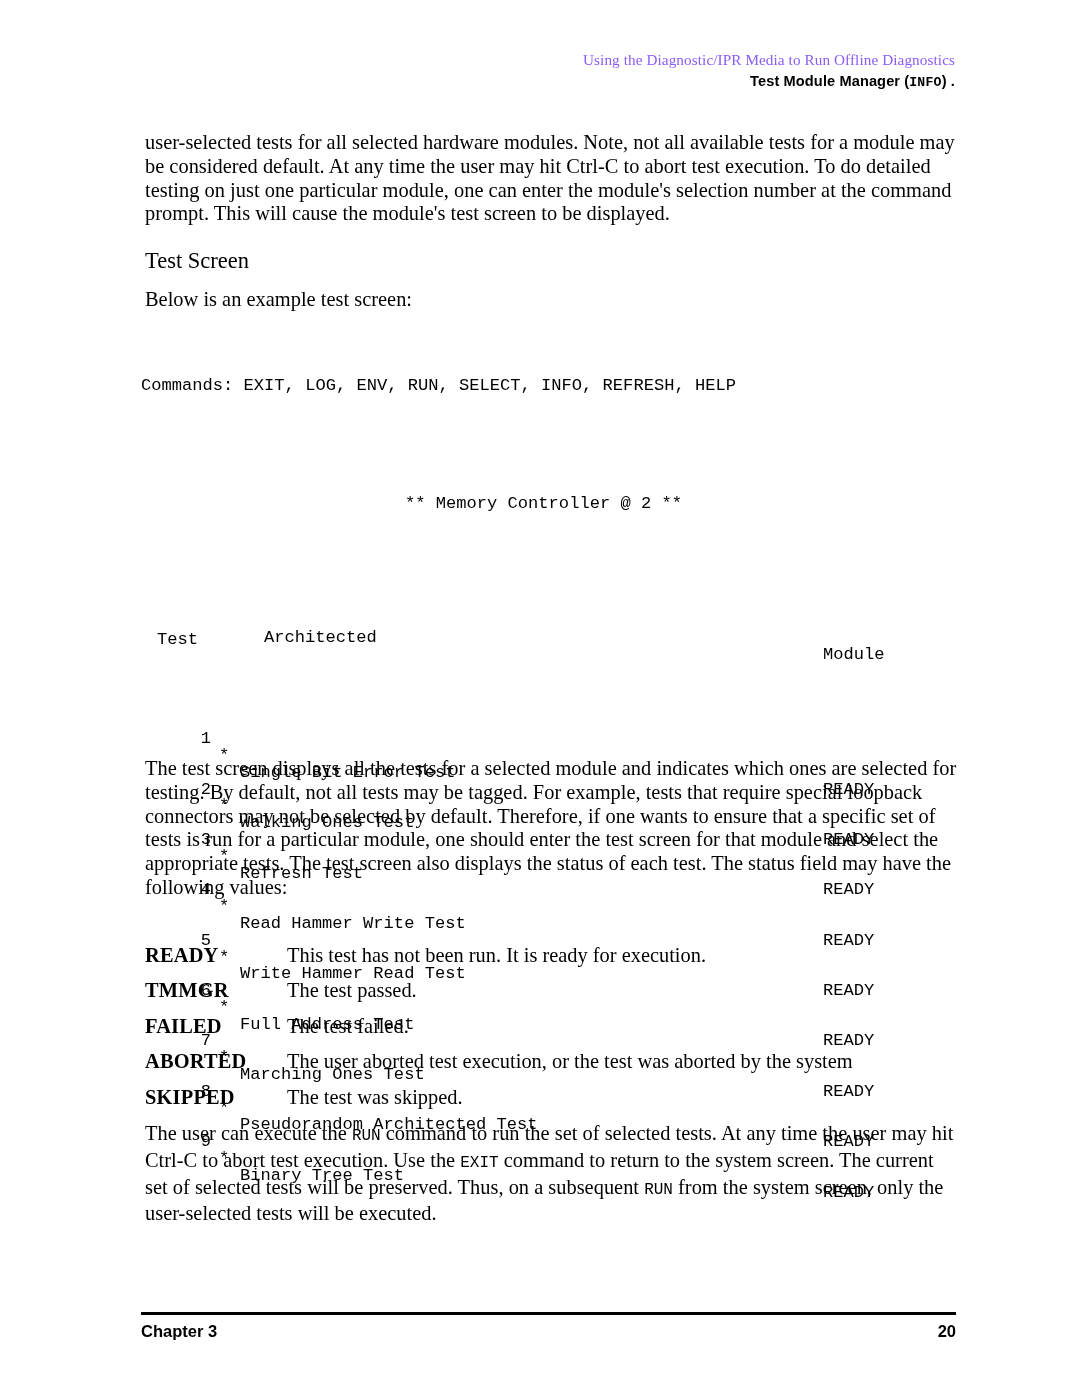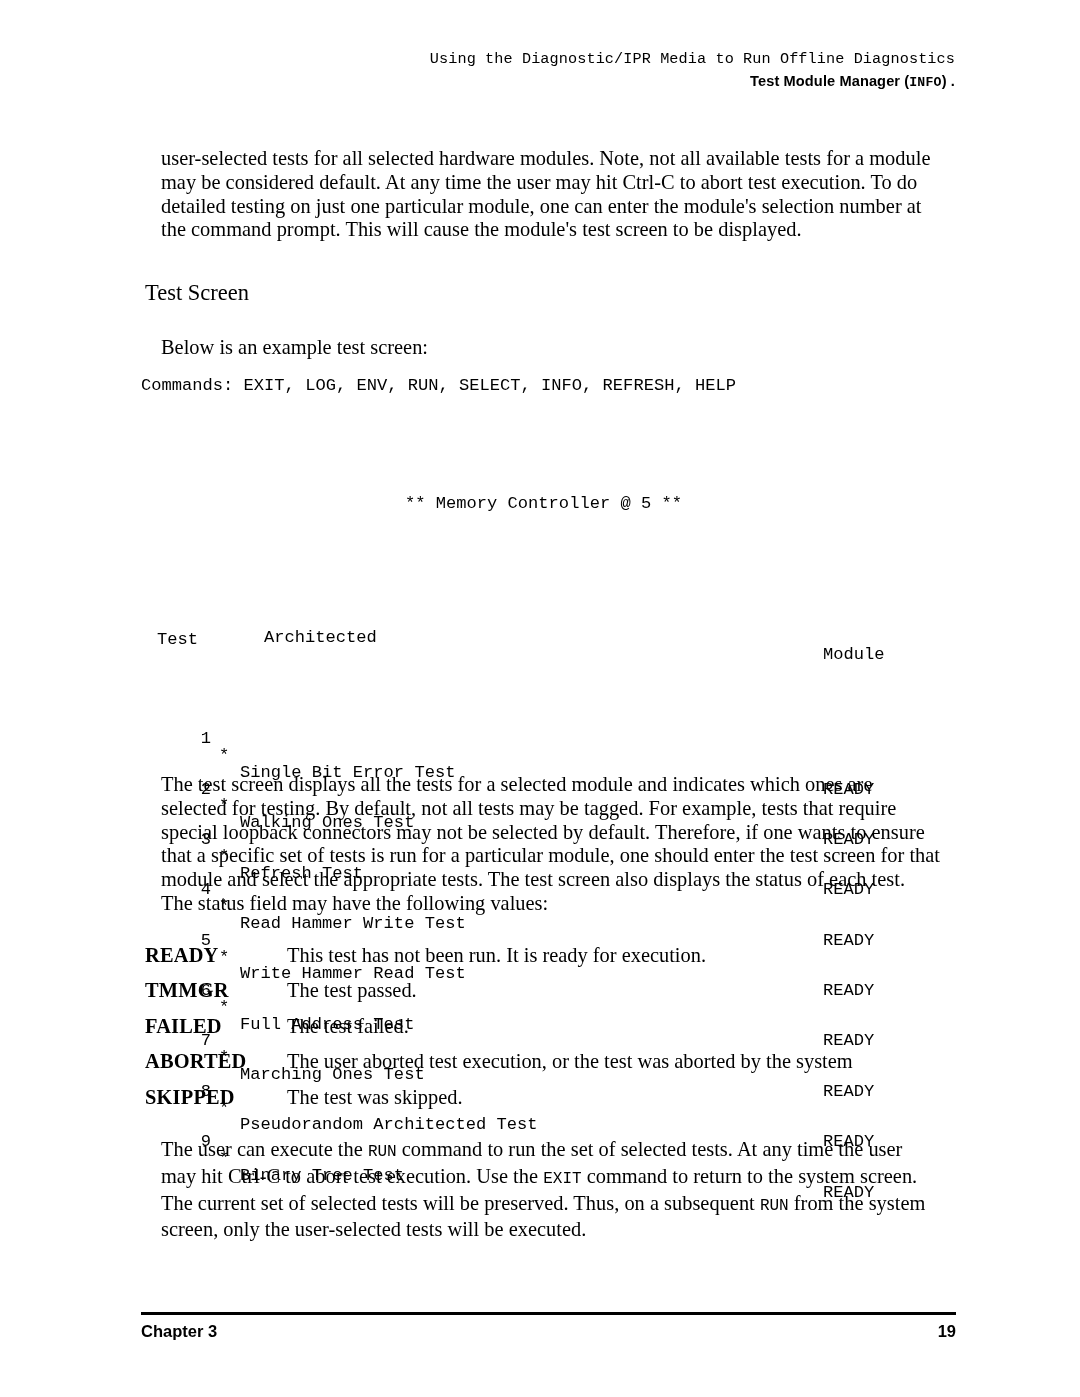--- a/index.html
+++ b/index.html
@@ -26,25 +26,25 @@
 
   
   .runhead {
     position: absolute;
     left: 141px;
     top: 50px;
     width: 814px;
     text-align: right;
   }
   .runhead-line1 {
-    font-family: Liberation Mono, monospace;
+    font-family: Liberation Serif, serif;
     font-size: 15.2px;
     line-height: 19px;
     letter-spacing: 0.1px;
-    color: #000000;
+    color: #8b5cf6;
   }
   .runhead-line2 {
     font-family: "Liberation Sans", "DejaVu Sans", sans-serif;
     font-size: 14.6px;
     font-weight: bold;
     line-height: 20px;
     margin-top: 2px;
     letter-spacing: 0.1px;
   }
   .runhead-line2 .mono-sc {
@@ -56,21 +56,21 @@
 
   
   .content {
     position: absolute;
     left: 145px;
     top: 131px;
     width: 812px;
   }
 
   p.body {
-    margin: 16px;
+    margin: 0;
     font-size: 20.4px;
     line-height: 23.8px;
     text-align: left;
     letter-spacing: 0.01px;
   }
 
   h2.heading {
     font-family: "Liberation Serif", "DejaVu Serif", serif;
     font-weight: normal;
     font-size: 22.5px;
@@ -189,21 +189,21 @@
     <p class="body">user-selected tests for all selected hardware modules. Note, not all available tests for a module may be considered default. At any time the user may hit Ctrl-C to abort test execution. To do detailed testing on just one particular module, one can enter the module's selection number at the command prompt. This will cause the module's test screen to be displayed.</p>
     <div class="spacer-1"></div>
     <h2 class="heading">Test Screen</h2>
     <div class="spacer-2"></div>
     <p class="body">Below is an example test screen:</p>
   </div>
 
   <div class="screen">
     <span class="row">Commands: EXIT, LOG, ENV, RUN, SELECT, INFO, REFRESH, HELP</span>
     <span class="gap-lg"></span>
-    <span class="scr-center">** Memory Controller @ 5 **</span>
+    <span class="scr-center">** Memory Controller @ 2 **</span>
     <span class="gap-sm"></span>
     <span class="scr-head">
       <span class="h-test">Test</span>
       <span class="h-desc">Architected</span>
       <span class="h-status">Module</span>
     </span>
     <span class="gap-sm"></span>
 
     <span class="scr-line">
       <span class="col-test">1</span>
@@ -298,16 +298,16 @@
     </div>
   </div>
 
   <div class="closing">
     <p class="body"><span>The user can execute the </span><code>RUN</code><span> command to run the set of selected tests. At any time the user may hit Ctrl-C to abort test execution. Use the </span><code>EXIT</code><span> command to return to the system screen. The current set of selected tests will be preserved. Thus, on a subsequent </span><code>RUN</code><span> from the system screen, only the user-selected tests will be executed.</span></p>
   </div>
 
   <div class="footrule"></div>
   <div class="footer">
     <span class="chap">Chapter 3</span>
-    <span class="pnum">19</span>
+    <span class="pnum">20</span>
   </div>
 
 </div>
 
 </body></html>

